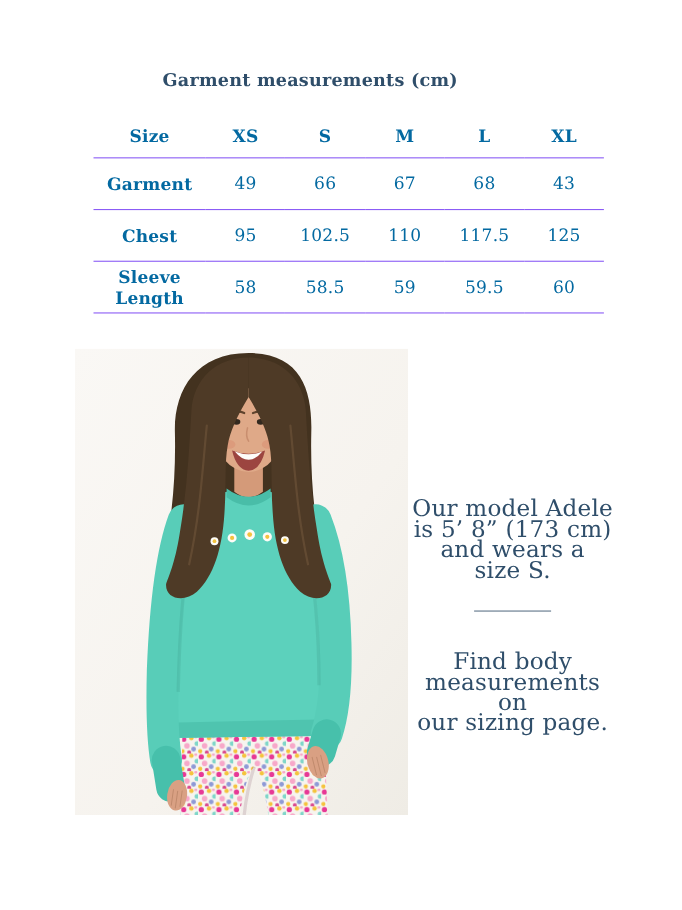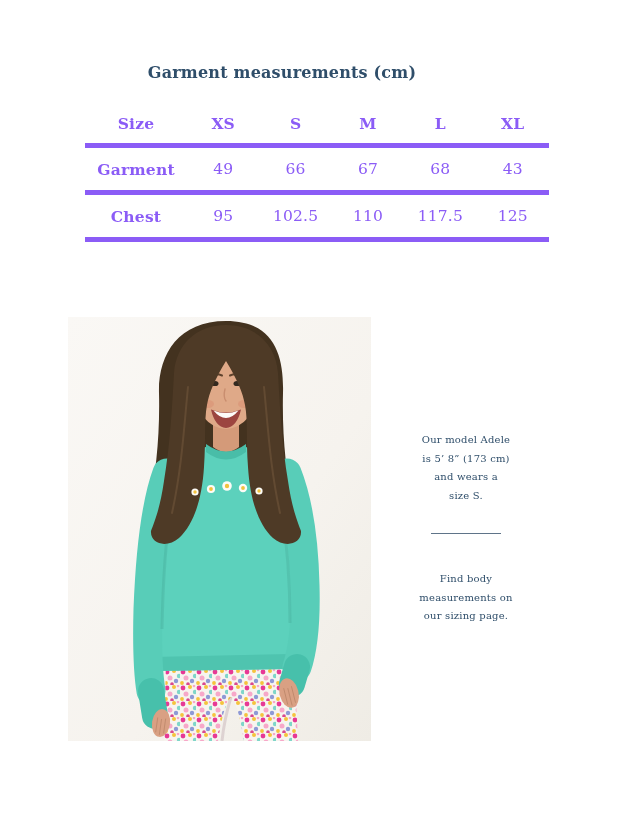--- a/index.html
+++ b/index.html
@@ -11,32 +11,32 @@
     position:absolute;left:0;top:63px;width:564px;text-align:center;
     font-size:16px;font-weight:bold;letter-spacing:.2px;
   }
   table.size-table{
     position:absolute;left:85px;top:104px;width:464px;
     border-collapse:collapse;table-layout:fixed;font-size:15.5px;letter-spacing:.2px;
   }
   table.size-table col.c-label{width:102px;}
   table.size-table th,table.size-table td{
     text-align:center;vertical-align:middle;padding:0;
-    border-bottom:5px solid #8b5cf6;font-weight:normal;color:#8b5cf6;
+    border-bottom:1px solid #8b5cf6;font-weight:normal;color:#0369a1;
   }
   table.size-table thead th{height:39px;font-weight:bold;}
   table.size-table tbody tr{height:47px;}
   table.size-table tbody th{font-weight:bold;}
   .photo{
     position:absolute;left:68px;top:317px;width:303px;height:424px;
   }
   .photo svg{display:block;}
   .note-col{
-    position:absolute;left:371px;top:431px;width:190px;text-align:center;
-    font-size:10px;line-height:18.7px;letter-spacing:.2px;
+    position:absolute;left:371px;top:453px;width:190px;text-align:center;
+    font-size:21px;line-height:18.7px;letter-spacing:.2px;
   }
   .note-col p{margin:0;white-space:pre-line;}
   .note-col hr{
     width:70px;border:none;border-top:1.2px solid #5f7489;
     margin:27px auto 36px auto;
   }
 </style>
 </head>
 <body>
 
@@ -72,20 +72,28 @@
         <td>68</td>
         <td>43</td>
       </tr>
       <tr>
         <th>Chest</th>
         <td>95</td>
         <td>102.5</td>
         <td>110</td>
         <td>117.5</td>
         <td>125</td>
+      </tr>
+      <tr>
+        <th>Sleeve Length</th>
+        <td>58</td>
+        <td>58.5</td>
+        <td>59</td>
+        <td>59.5</td>
+        <td>60</td>
       </tr>
     </tbody>
   </table>
 
   <div class="photo">
     <svg width="303" height="424" viewBox="0 0 303 424" xmlns="http://www.w3.org/2000/svg">
       <defs>
         <linearGradient id="bgGrad" x1="0" y1="0" x2="1" y2="1">
           <stop offset="0" stop-color="#faf8f5"></stop>
           <stop offset="0.6" stop-color="#f6f3ee"></stop>

